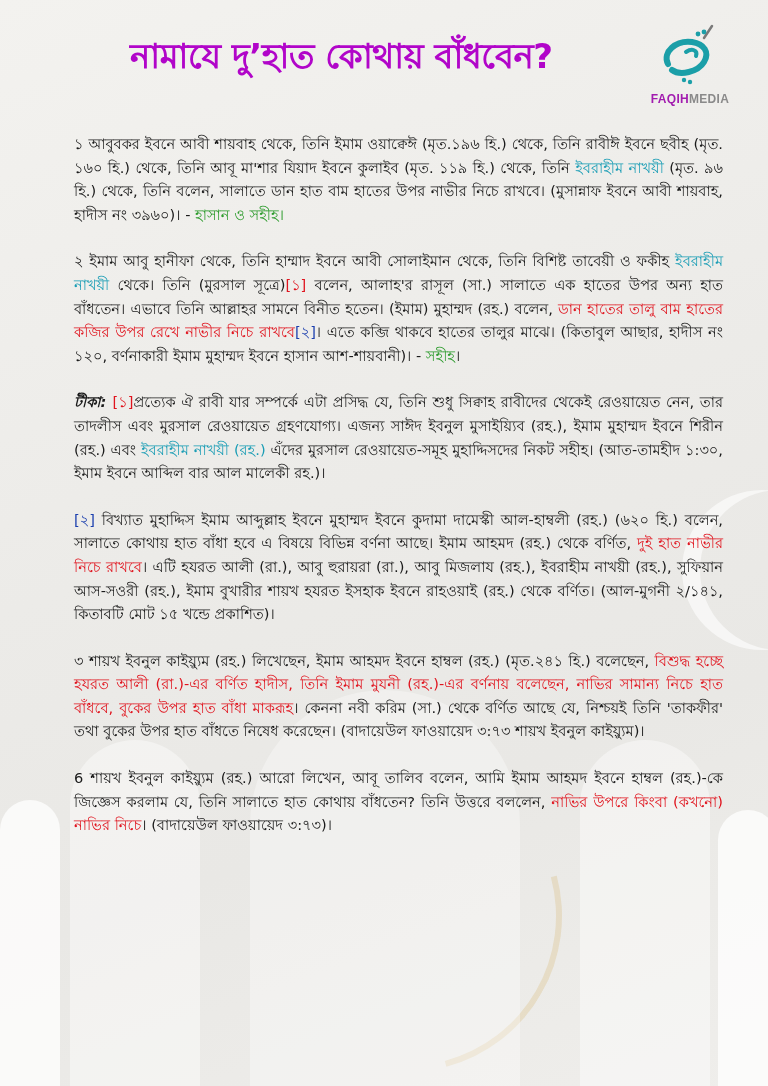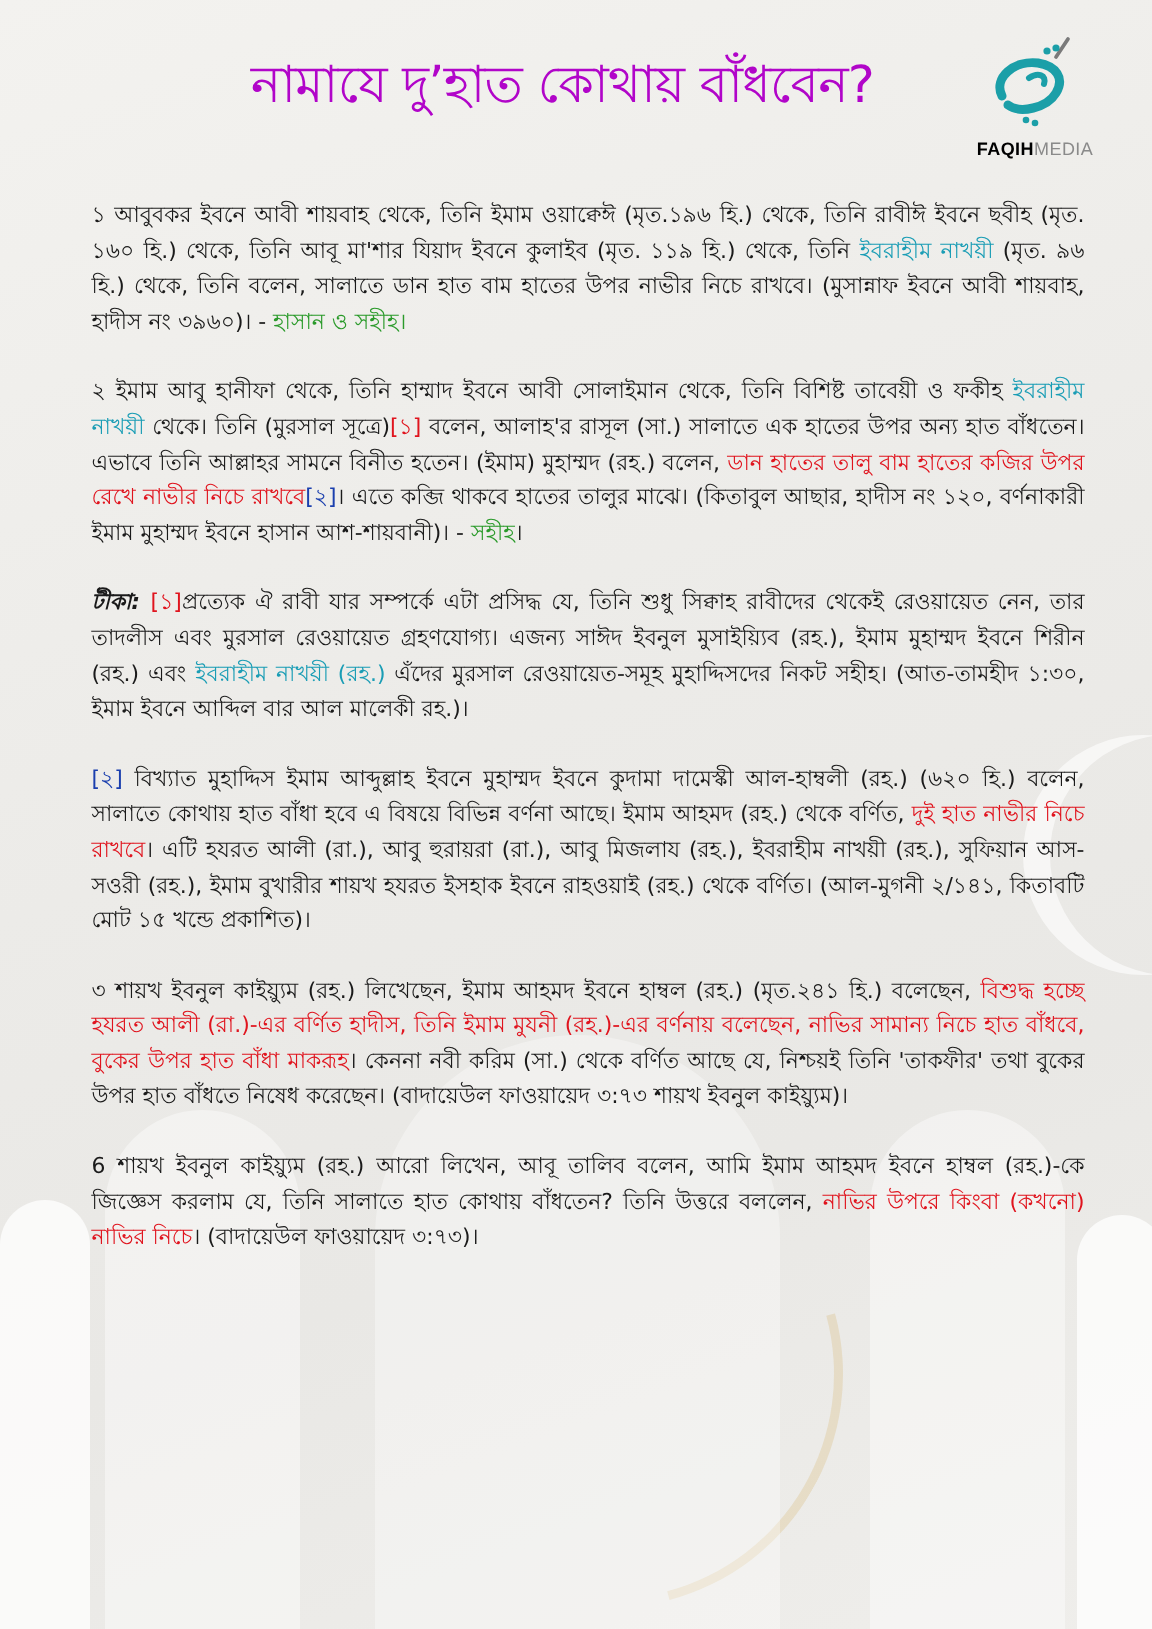--- a/index.html
+++ b/index.html
@@ -10,37 +10,37 @@
     color:#1a1a1a;
   }
   .bg-layer { position:absolute; inset:0; pointer-events:none; }
   .gold-stroke {
     position:absolute; border-radius:50%;
     border-style:solid; border-color: rgba(214,180,110,0.55) transparent transparent transparent;
   }
   .mosque { position:absolute; background:rgba(255,255,255,0.75); }
   .header { position:absolute; left:0; top:0; width:768px; height:130px; }
   .title {
-    position:absolute; left:130px; top:30px; width:490px; text-align:center;
-    color:#b105c9; font-size:34px; font-weight:normal; letter-spacing:-0.5px;
+    position:absolute; left:130px; top:30px; width:490px; text-align:left;
+    color:#b105c9; font-size:34px; font-weight:bold; letter-spacing:-0.5px;
     font-family: "DejaVu Sans", sans-serif;
   }
   .logo { position:absolute; left:640px; top:22px; width:100px; height:96px; }
   .logo-mark { position:absolute; left:18px; top:0; width:64px; height:66px; }
   .logo-text {
     position:absolute; left:0; top:70px; width:100px; text-align:center;
     font-family:"Liberation Sans", sans-serif; font-size:12px; font-weight:bold; letter-spacing:0.3px;
   }
-  .logo-text .a { color:#000000; }
-  .logo-text .b { color:#8a8a8a; font-weight:normal; }
+  .logo-text .a { color:#a21caf; }
+  .logo-text .b { color:#8a8a8a; font-weight:bold; }
   .content {
     position:absolute; left:58px; top:132px; width:665px;
     font-size:14.6px; line-height:23.6px; text-align:justify;
   }
-  .para { margin:0 0 23px 3px; }
+  .para { margin:0 0 23px 16px; }
   .teal { color:#1a9db5; }
   .red { color:#e0141e; }
   .green { color:#2a9a2a; }
   .blue { color:#1b3fae; }
   .bold { font-weight:bold;font-style:italic; }
 </style>
 </head>
 <body>
 
 <div class="bg-layer">

